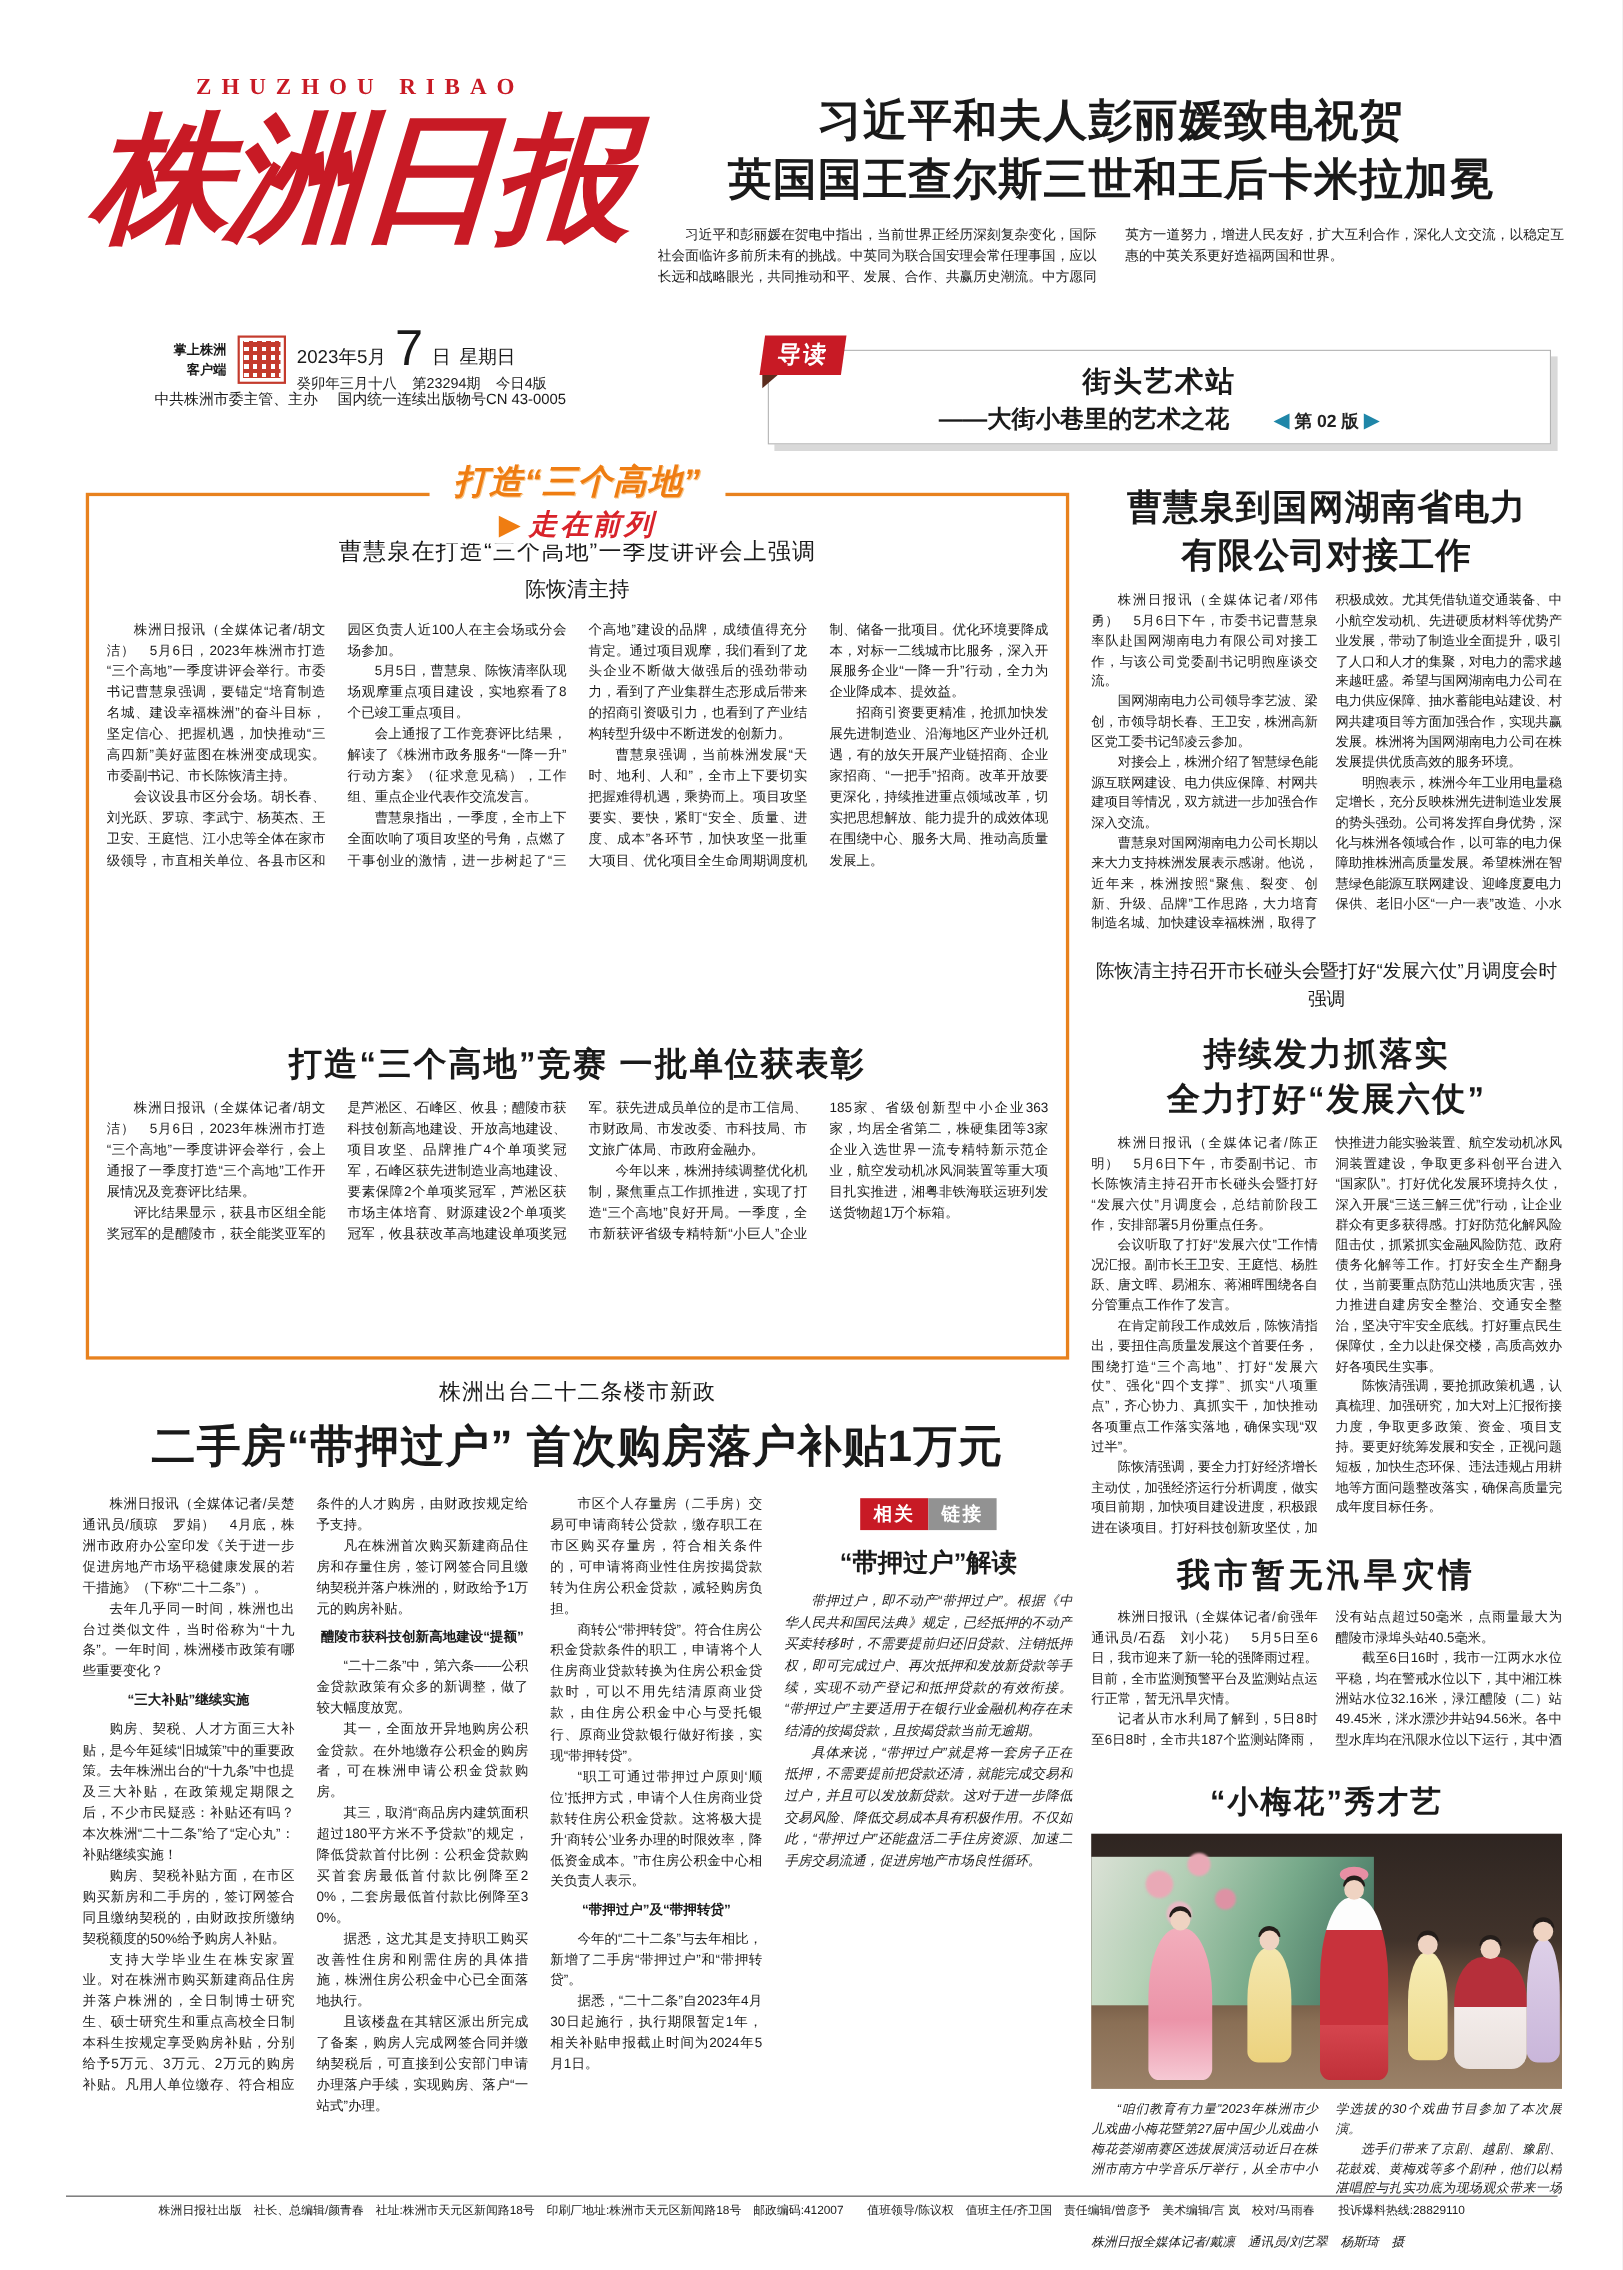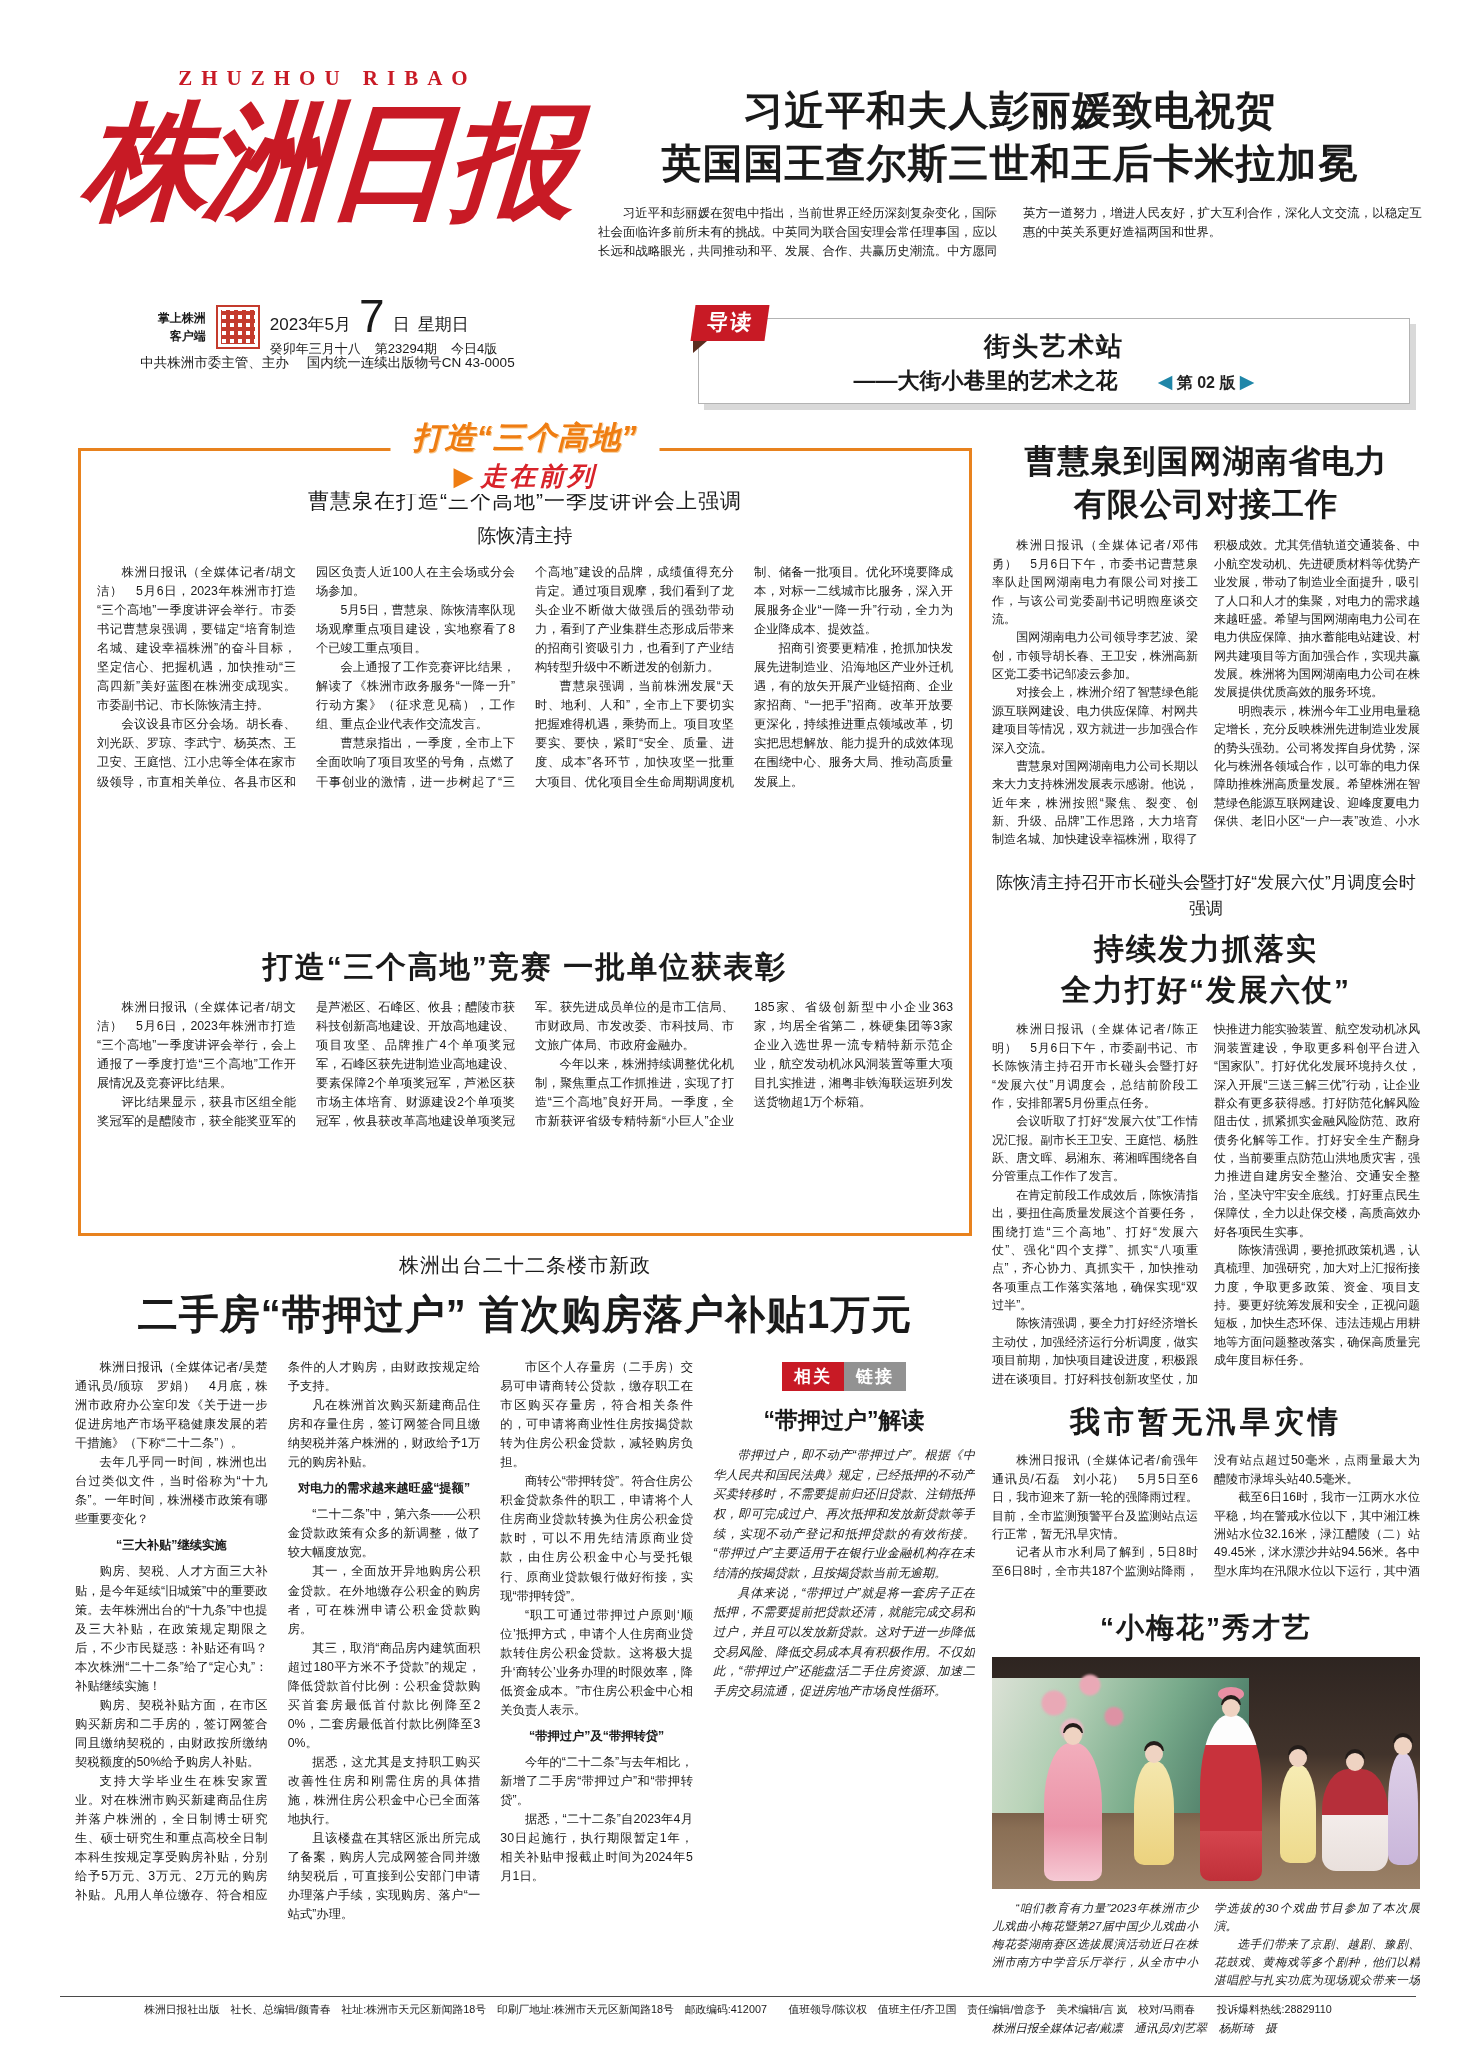--- a/index.html
+++ b/index.html
@@ -75,21 +75,21 @@
   .rb-gray{background:var(--graybadge); color:#fff; font-size:17px; font-weight:900; padding:3px 12px; letter-spacing:2px;}
   .related-title{margin-top:14px; text-align:center; font-size:23px; font-weight:900;}
   .related-body{margin-top:10px; height:498px; overflow:hidden; font-size:12.3px; line-height:1.6; text-align:justify; word-break:break-all; font-style:italic;}
   .related-body p{text-indent:2em;}
   
   .rightcol{position:absolute; left:992px; top:440px; width:428px;}
   .r-head2{text-align:center; font-size:32px; font-weight:900; line-height:1.35; letter-spacing:1px;}
   .power-body{margin-top:10px; height:318px; overflow:hidden; column-count:2; column-gap:16px; font-size:12.1px; line-height:1.52; text-align:justify; word-break:break-all;}
   .power-body p,.six-body p,.flood-body p{text-indent:2em;}
   .six-kicker{margin-top:16px; text-align:center; font-size:17px; line-height:1.5;}
-  .six-head{margin-top:8px; text-align:center; font-size:30px; font-weight:900; line-height:1.35; letter-spacing:2px;}
+  .six-head{margin-top:18px; text-align:center; font-size:30px; font-weight:900; line-height:1.35; letter-spacing:2px;}
   .six-body{margin-top:10px; height:368px; overflow:hidden; column-count:2; column-gap:16px; font-size:12.1px; line-height:1.52; text-align:justify; word-break:break-all;}
   .flood-head{margin-top:14px; text-align:center; font-size:30px; font-weight:900; letter-spacing:4px;}
   .flood-body{margin-top:8px; height:146px; overflow:hidden; column-count:2; column-gap:16px; font-size:12.1px; line-height:1.52; text-align:justify; word-break:break-all;}
   .plum-head{margin-top:12px; text-align:center; font-size:28px; font-weight:900; letter-spacing:2px;}
   
   .photo{position:relative; margin-top:10px; width:428px; height:232px; overflow:hidden;
     background:linear-gradient(180deg,#2e2521 0%,#41332b 42%,#6b523f 60%,#8a6f55 74%,#9a8168 100%);}
   .screen{position:absolute; left:0; top:9%; width:60%; height:58%;
     background:linear-gradient(115deg,#eef6ea 0%,#bfe0c4 30%,#7fb896 60%,#49806b 90%); opacity:.9;}
   .blossom{position:absolute; left:6%; top:4%; width:120px; height:90px;
@@ -205,21 +205,21 @@
     <h2 class="housing-head">二手房“带押过户”  首次购房落户补贴1万元</h2>
     <div class="housing-row">
       <div class="housing-cols">
           <p>株洲日报讯（全媒体记者/吴楚　通讯员/颀琼　罗娟）　4月底，株洲市政府办公室印发《关于进一步促进房地产市场平稳健康发展的若干措施》（下称“二十二条”）。</p>
           <p>去年几乎同一时间，株洲也出台过类似文件，当时俗称为“十九条”。一年时间，株洲楼市政策有哪些重要变化？</p>
           <p class="col-subhead">“三大补贴”继续实施</p>
           <p>购房、契税、人才方面三大补贴，是今年延续“旧城策”中的重要政策。去年株洲出台的“十九条”中也提及三大补贴，在政策规定期限之后，不少市民疑惑：补贴还有吗？本次株洲“二十二条”给了“定心丸”：补贴继续实施！</p>
           <p>购房、契税补贴方面，在市区购买新房和二手房的，签订网签合同且缴纳契税的，由财政按所缴纳契税额度的50%给予购房人补贴。</p>
           <p>支持大学毕业生在株安家置业。对在株洲市购买新建商品住房并落户株洲的，全日制博士研究生、硕士研究生和重点高校全日制本科生按规定享受购房补贴，分别给予5万元、3万元、2万元的购房补贴。凡用人单位缴存、符合相应条件的人才购房，由财政按规定给予支持。</p>
           <p>凡在株洲首次购买新建商品住房和存量住房，签订网签合同且缴纳契税并落户株洲的，财政给予1万元的购房补贴。</p>
-          <p class="col-subhead">对电力的需求越来越旺盛“提额”</p>
+          <p class="col-subhead">醴陵市获科技创新高地建设“提额”</p>
           <p>“二十二条”中，第六条——公积金贷款政策有众多的新调整，做了较大幅度放宽。</p>
           <p>其一，全面放开异地购房公积金贷款。在外地缴存公积金的购房者，可在株洲申请公积金贷款购房。</p>
           <p>其三，取消“商品房内建筑面积超过180平方米不予贷款”的规定，降低贷款首付比例：公积金贷款购买首套房最低首付款比例降至20%，二套房最低首付款比例降至30%。</p>
           <p>据悉，这尤其是支持职工购买改善性住房和刚需住房的具体措施，株洲住房公积金中心已全面落地执行。</p>
           <p>且该楼盘在其辖区派出所完成了备案，购房人完成网签合同并缴纳契税后，可直接到公安部门申请办理落户手续，实现购房、落户“一站式”办理。</p>
           <p>市区个人存量房（二手房）交易可申请商转公贷款，缴存职工在市区购买存量房，符合相关条件的，可申请将商业性住房按揭贷款转为住房公积金贷款，减轻购房负担。</p>
           <p>商转公“带押转贷”。符合住房公积金贷款条件的职工，申请将个人住房商业贷款转换为住房公积金贷款时，可以不用先结清原商业贷款，由住房公积金中心与受托银行、原商业贷款银行做好衔接，实现“带押转贷”。</p>
           <p>“职工可通过带押过户原则‘顺位’抵押方式，申请个人住房商业贷款转住房公积金贷款。这将极大提升‘商转公’业务办理的时限效率，降低资金成本。”市住房公积金中心相关负责人表示。</p>
           <p class="col-subhead">“带押过户”及“带押转贷”</p>
           <p>今年的“二十二条”与去年相比，新增了二手房“带押过户”和“带押转贷”。</p>

